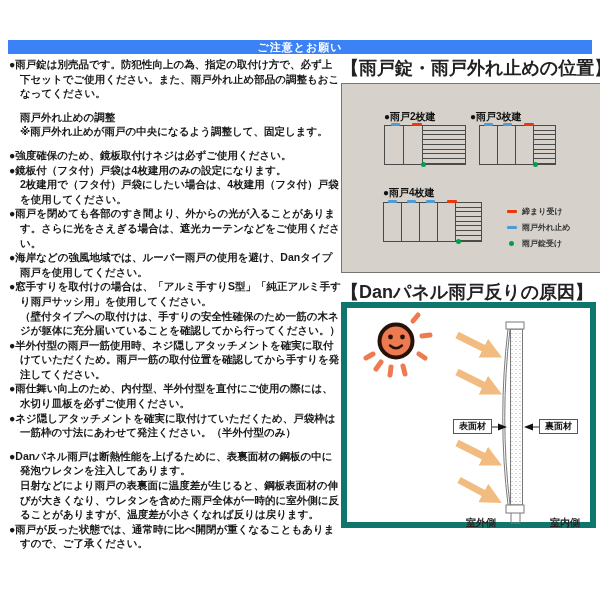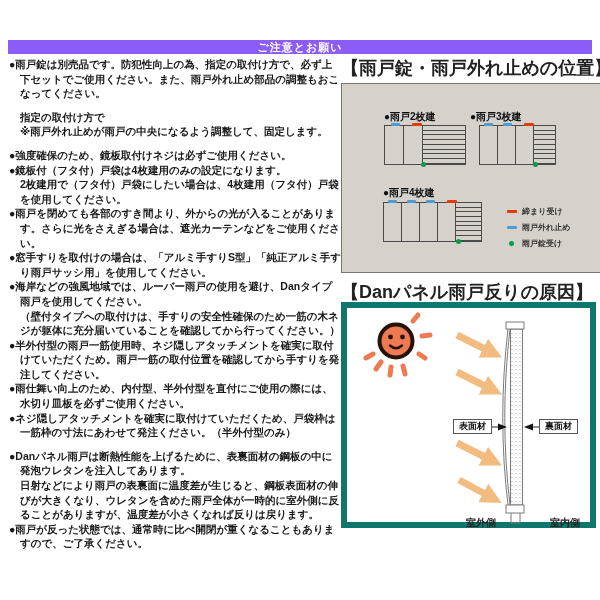--- a/index.html
+++ b/index.html
@@ -39,34 +39,34 @@
   .warpbox svg{position:absolute;left:0;top:0;}
   .taglabel{position:absolute;border:1px solid #555;background:#fff;color:#111;
             font-size:9px;font-weight:bold;line-height:13px;padding:0 5px;white-space:nowrap;}
   .sidelabel{position:absolute;font-size:10px;font-weight:700;color:#222;white-space:nowrap;}
 </style>
 </head>
 <body>
 
 <div class="page">
 
-  <div class="hbar" style="background-color: #8b5cf6;">
+  <div class="hbar" style="background-color: #3b82f6;">
     <span>ご注意とお願い</span>
   </div>
 
   <div class="notes">
     <p class="bullet">●雨戸錠は別売品です。防犯性向上の為、指定の取付け方で、必ず上下セットでご使用ください。また、雨戸外れ止め部品の調整もおこなってください。</p>
-    <p class="sub mt">指定の取付け方で</p>
+    <p class="sub mt">雨戸外れ止めの調整</p>
     <p class="sub">※雨戸外れ止めが雨戸の中央になるよう調整して、固定します。</p>
     <p class="bullet mt">●強度確保のため、鏡板取付けネジは必ずご使用ください。</p>
     <p class="bullet">●鏡板付（フタ付）戸袋は4枚建用のみの設定になります。</p>
     <p class="sub">2枚建用で（フタ付）戸袋にしたい場合は、4枚建用（フタ付）戸袋を使用してください。</p>
     <p class="bullet">●雨戸を閉めても各部のすき間より、外からの光が入ることがあります。さらに光をさえぎる場合は、遮光カーテンなどをご使用ください。</p>
+    <p class="bullet">●海岸などの強風地域では、ルーバー雨戸の使用を避け、Danタイプ雨戸を使用してください。</p>
     <p class="bullet">●窓手すりを取付けの場合は、「アルミ手すりS型」「純正アルミ手すり雨戸サッシ用」を使用してください。</p>
-    <p class="bullet">●海岸などの強風地域では、ルーバー雨戸の使用を避け、Danタイプ雨戸を使用してください。</p>
     <p class="sub">（壁付タイプへの取付けは、手すりの安全性確保のため一筋の木ネジが躯体に充分届いていることを確認してから行ってください。）</p>
     <p class="bullet">●半外付型の雨戸一筋使用時、ネジ隠しアタッチメントを確実に取付けていただくため。雨戸一筋の取付位置を確認してから手すりを発注してください。</p>
     <p class="bullet">●雨仕舞い向上のため、内付型、半外付型を直付にご使用の際には、水切り皿板を必ずご使用ください。</p>
     <p class="bullet">●ネジ隠しアタッチメントを確実に取付けていただくため、戸袋枠は一筋枠の寸法にあわせて発注ください。（半外付型のみ）</p>
     <p class="bullet mt">●Danパネル雨戸は断熱性能を上げるために、表裏面材の鋼板の中に発泡ウレタンを注入してあります。</p>
     <p class="sub">日射などにより雨戸の表裏面に温度差が生じると、鋼板表面材の伸びが大きくなり、ウレタンを含めた雨戸全体が一時的に室外側に反ることがありますが、温度差が小さくなれば反りは戻ります。</p>
     <p class="bullet">●雨戸が反った状態では、通常時に比べ開閉が重くなることもありますので、ご了承ください。</p>
   </div>
 
   <div class="rtitle" style="top:56px;">【雨戸錠・雨戸外れ止めの位置】</div>

